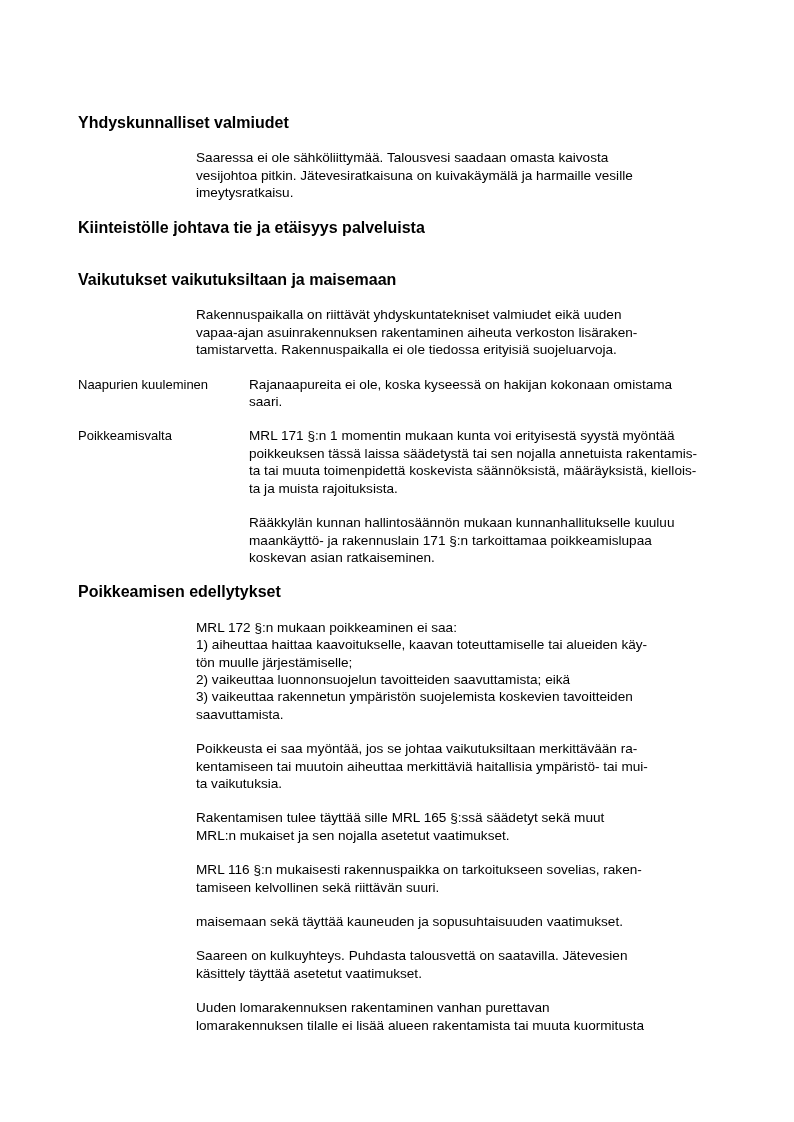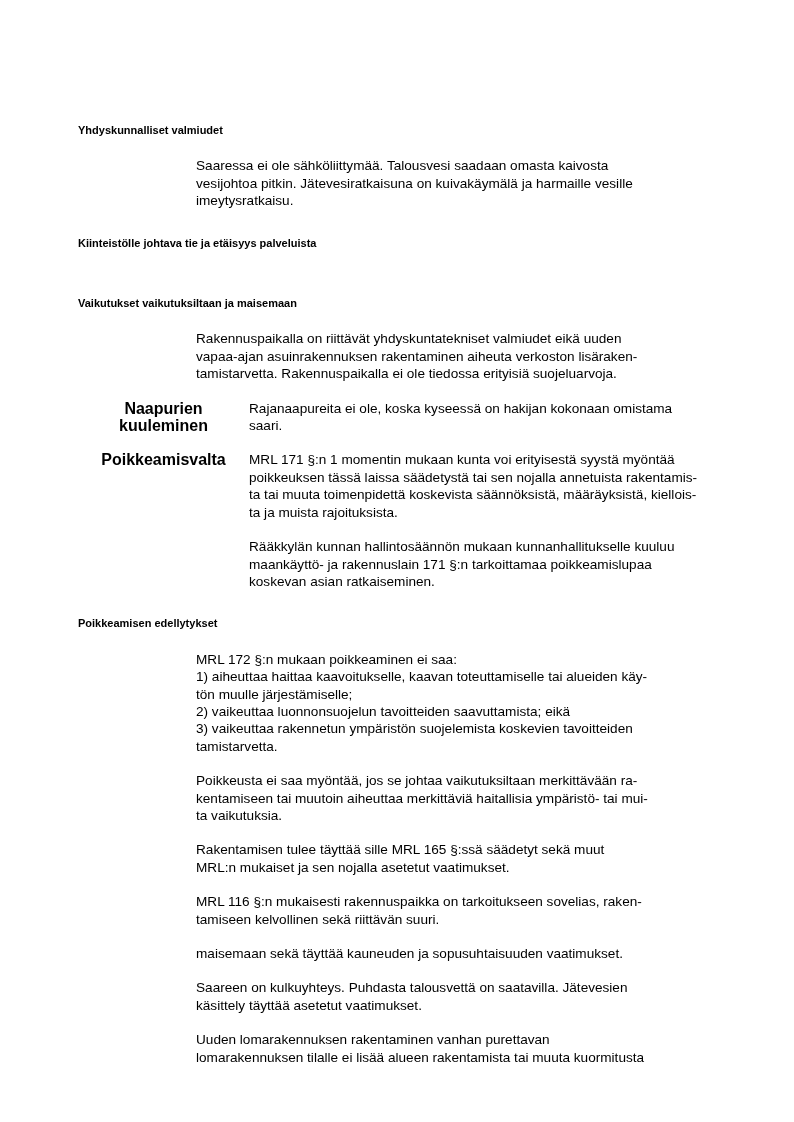--- a/index.html
+++ b/index.html
@@ -4,27 +4,26 @@
   <style>
     html, body { margin: 0; padding: 0; background: #ffffff; }
     body {
       width: 794px; height: 1122px; position: relative; overflow: hidden;
       font-family: "Liberation Sans", sans-serif; color: #000000;
       font-size: 13.6px;
     }
     .page { position: absolute; left: 78px; top: 114px; width: 660px; }
     .row { display: flex; }
     .label {
-      width: 171px; flex: 0 0 171px; font-weight: bold; font-size: 16px;
+      width: 171px; flex: 0 0 171px; font-weight: normal; font-size: 13px;
       line-height: 17.4px;
-      text-align: center;
     }
     .body { flex: 1 1 auto; line-height: 17.4px; text-align: justify; }
     .heading {
-      font-weight: bold; font-size: 11px; line-height: 17.4px; margin-top: 8px;
+      font-weight: bold; font-size: 16px; line-height: 17.4px;
     }
     .indent { margin-left: 118px; line-height: 17.4px; }
     .gap-s { height: 17px; }
     .gap-m { height: 18px; }
   </style>
 </head>
 <body>
 
 <div class="page">
 
@@ -80,21 +79,21 @@
 
   <div class="heading">Poikkeamisen edellytykset</div>
   <div class="gap-m"></div>
   <div class="indent">
     <div>
       <div>MRL 172 §:n mukaan poikkeaminen ei saa:</div>
       <div>1) aiheuttaa haittaa kaavoitukselle, kaavan toteuttamiselle tai alueiden käy-</div>
       <div>tön muulle järjestämiselle;</div>
       <div>2) vaikeuttaa luonnonsuojelun tavoitteiden saavuttamista; eikä</div>
       <div>3) vaikeuttaa rakennetun ympäristön suojelemista koskevien tavoitteiden</div>
-      <div>tamistarvetta.</div>
+      <div>saavuttamista.</div>
     </div>
     <div class="gap-s"></div>
     <div>
       <div>Poikkeusta ei saa myöntää, jos se johtaa vaikutuksiltaan merkittävään ra-</div>
       <div>kentamiseen tai muutoin aiheuttaa merkittäviä haitallisia ympäristö- tai mui-</div>
       <div>ta vaikutuksia.</div>
     </div>
     <div class="gap-s"></div>
     <div>
       <div>Rakentamisen tulee täyttää sille MRL 165 §:ssä säädetyt sekä muut</div>

